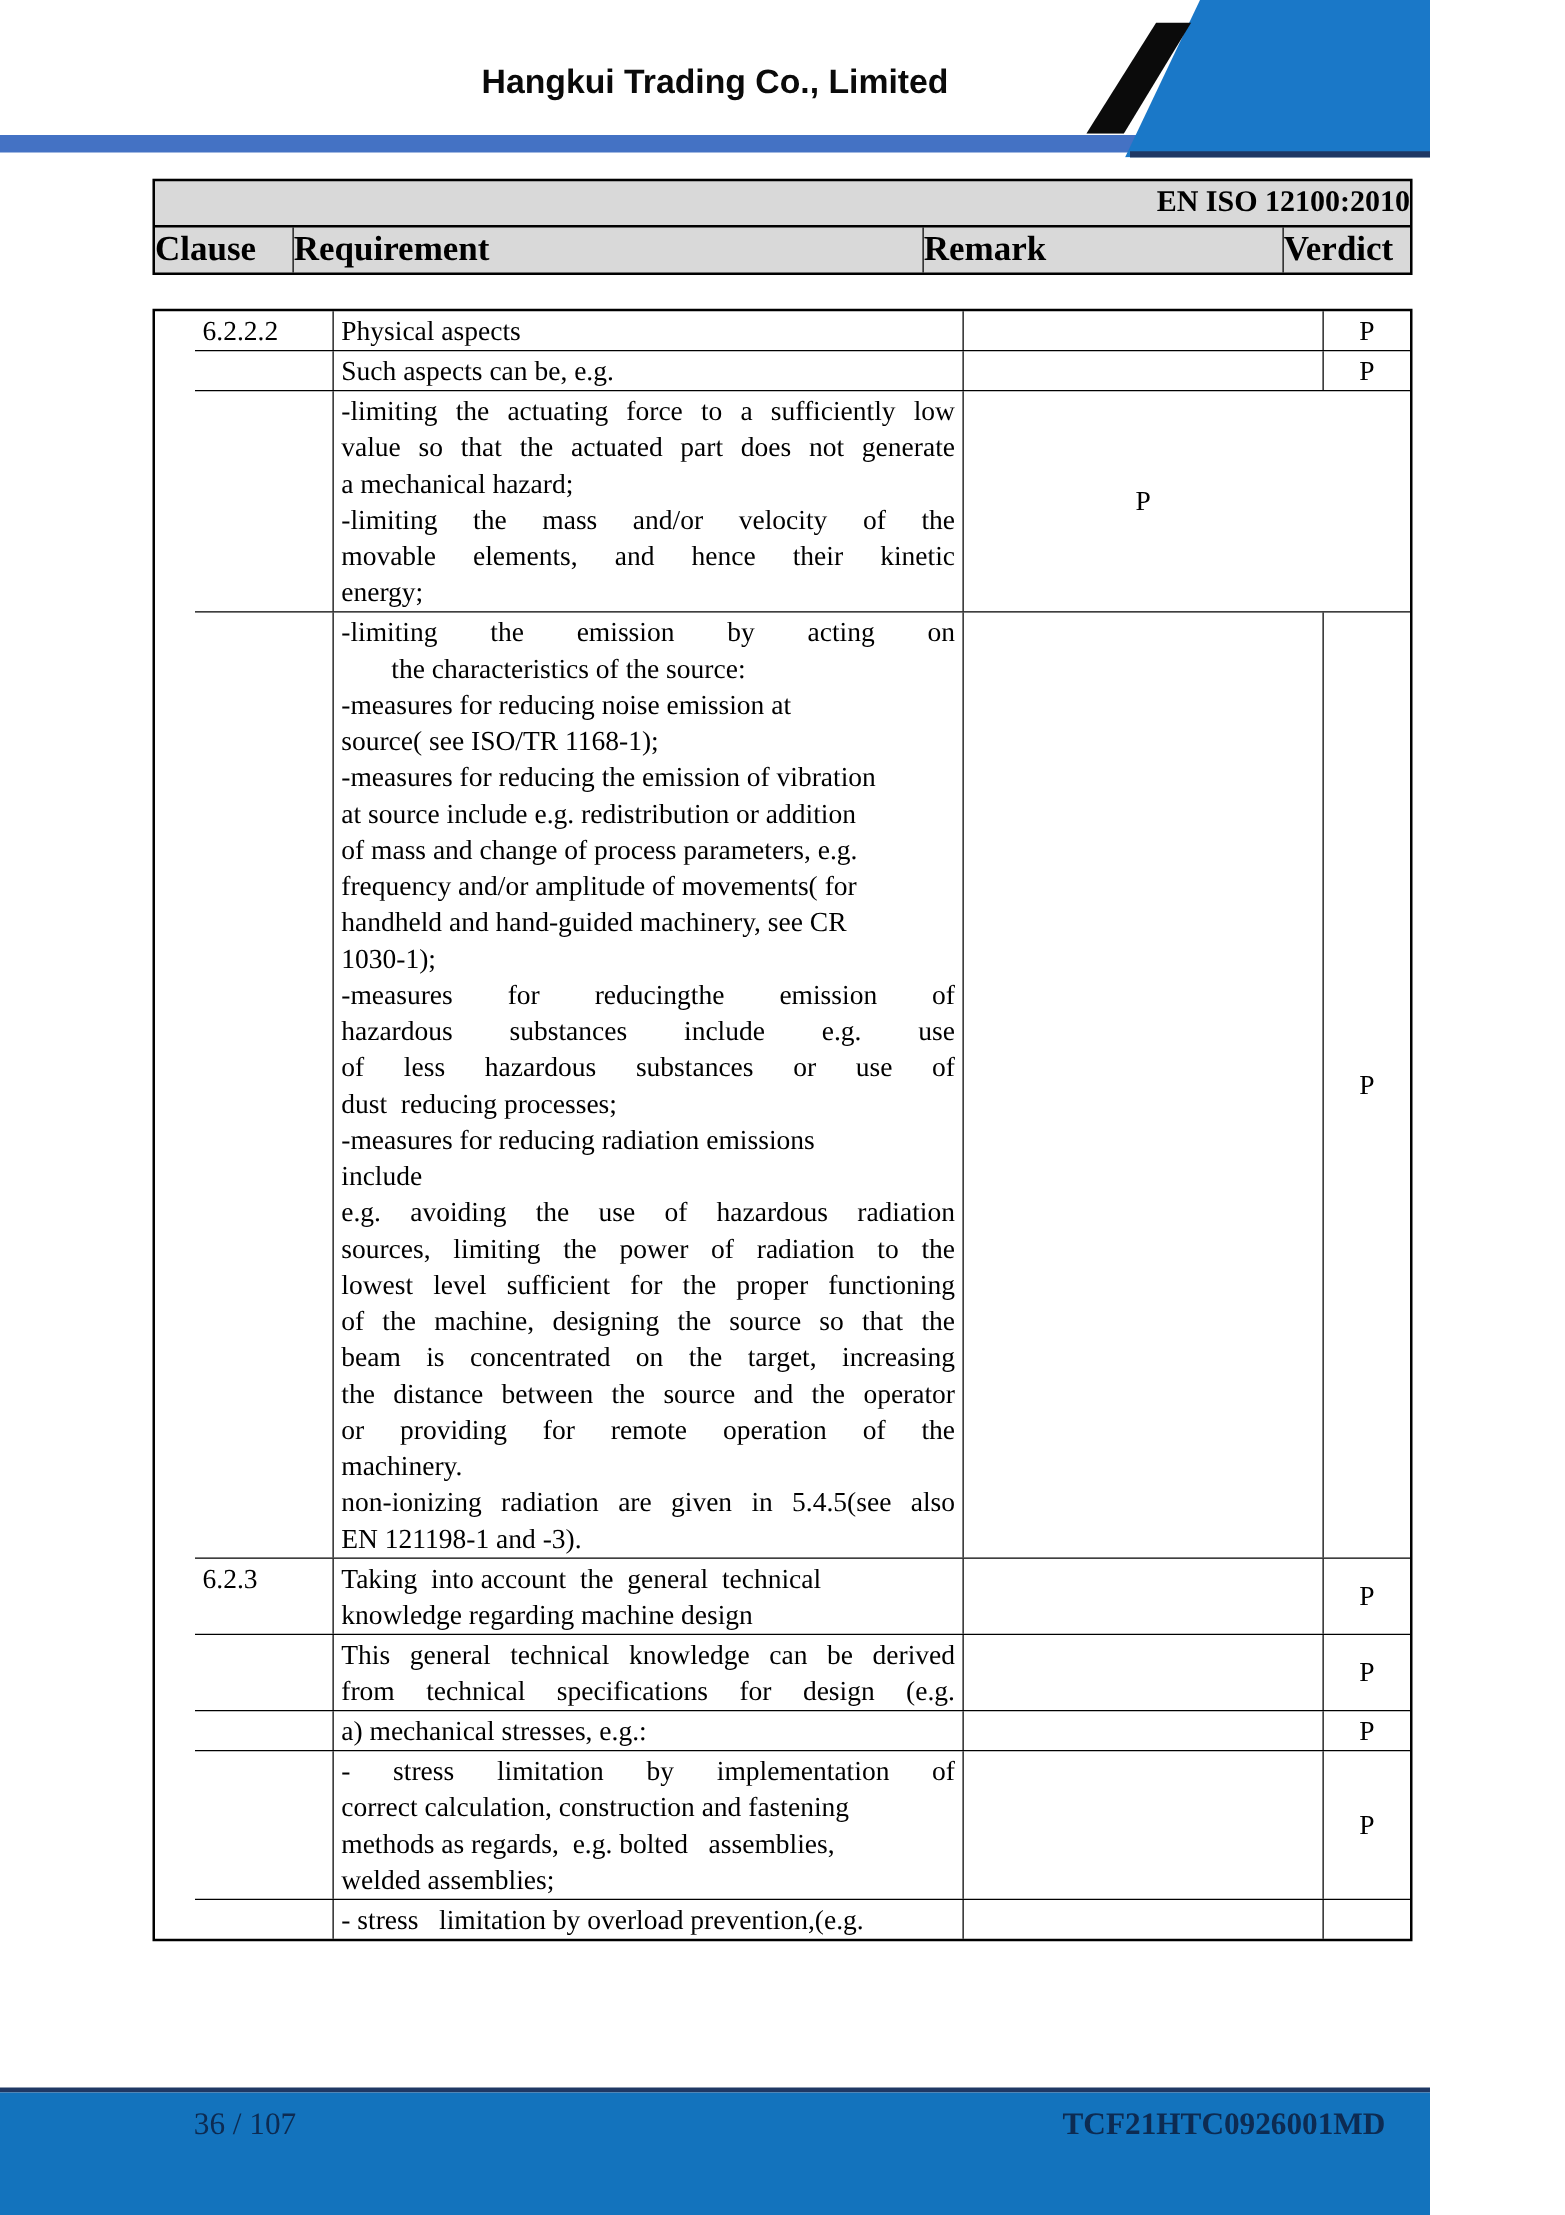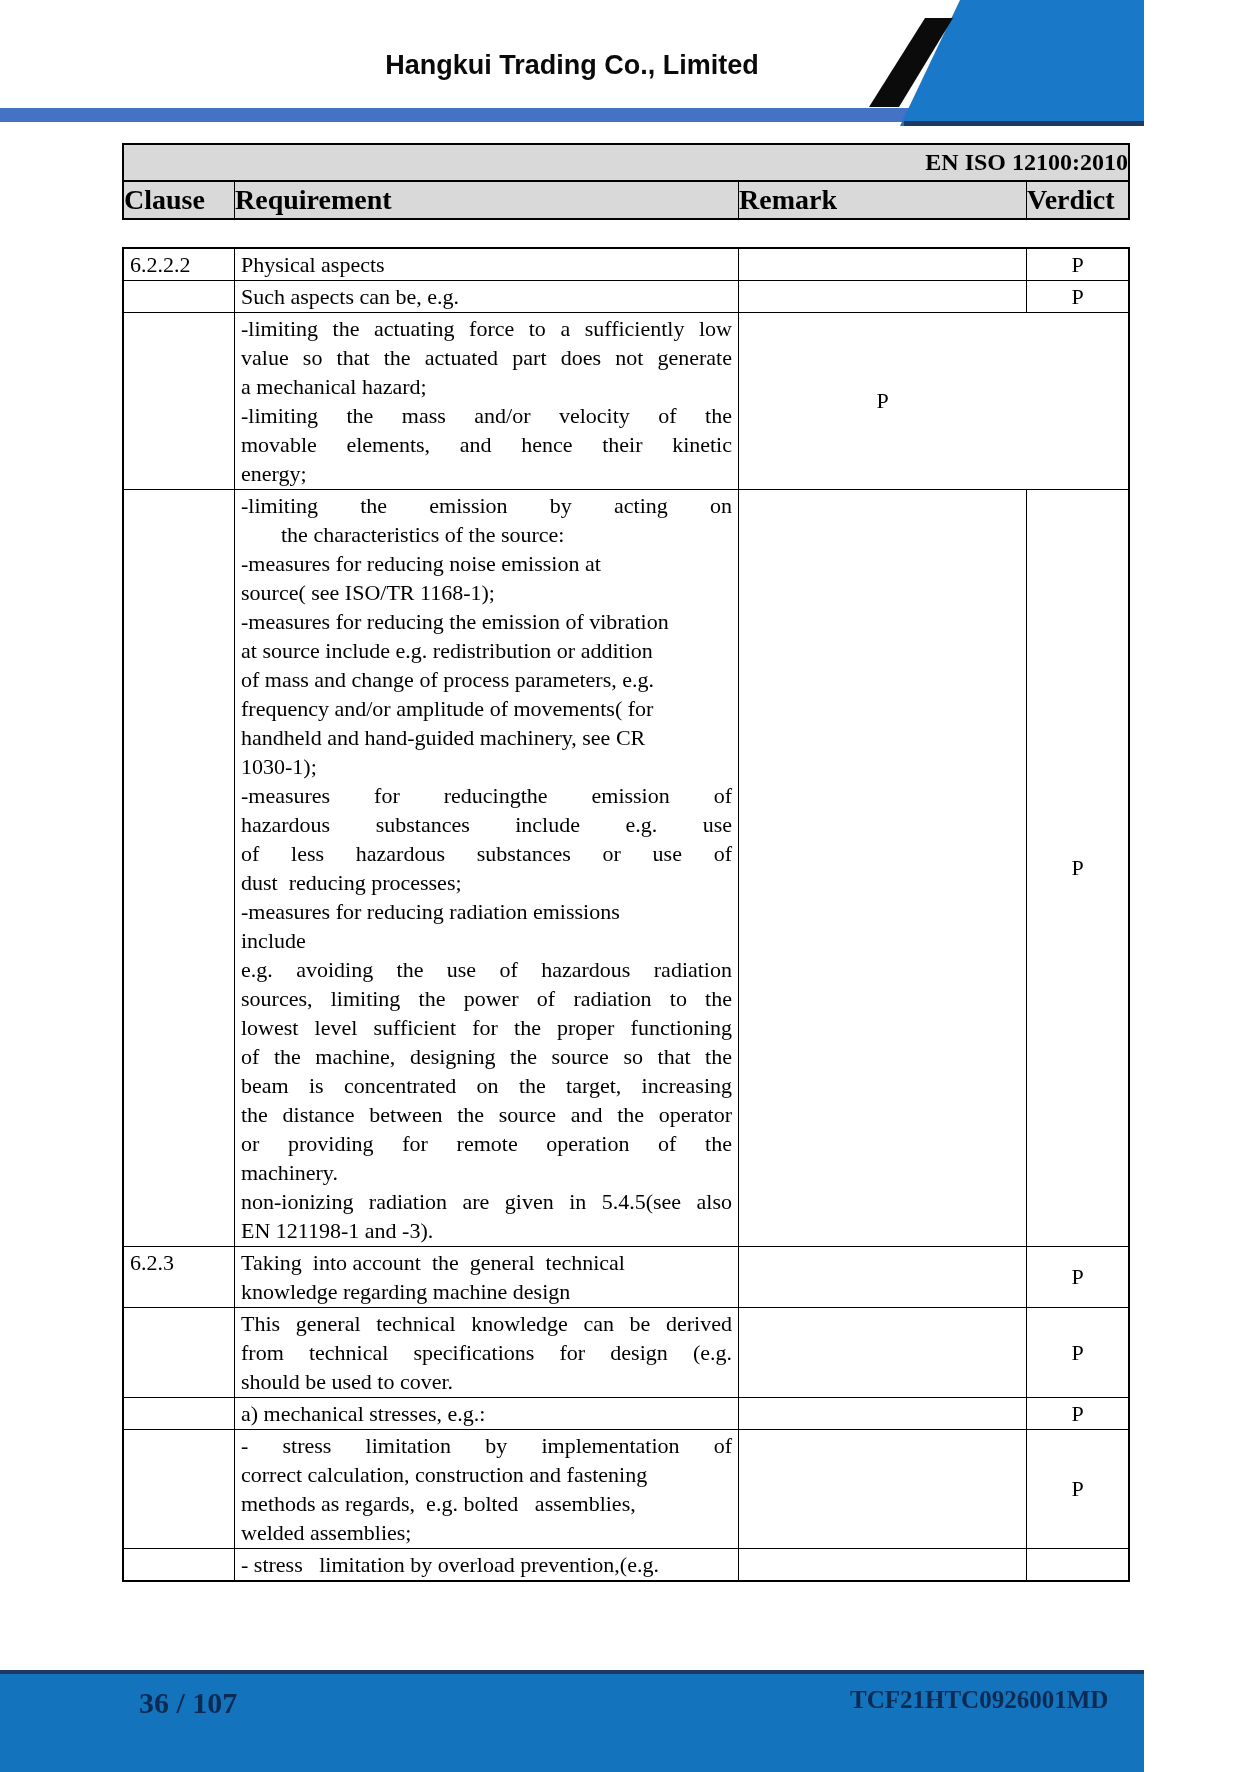--- a/index.html
+++ b/index.html
@@ -25,32 +25,32 @@
         border:2px solid var(--border);background:var(--table_header-bg,#d9d9d9);background:var(--table_header_bg);}
   .ht-title{height:35px;line-height:35px;text-align:right;font-weight:bold;font-size:24px;
         border-bottom:2px solid var(--border);}
   .ht-cols{display:grid;grid-template-columns:110px 504px 288px auto;}
   .ht-cols>div{height:36px;line-height:36px;text-align:left;font-weight:bold;font-size:28px;
         border-left:1px solid var(--border);}
   .ht-cols>div:first-child{border-left:none;}
   
   .main-table{position:absolute;left:122px;top:247px;width:1008px;box-sizing:border-box;
         border:2px solid var(--border);font-size:22px;}
-  .row{display:grid;grid-template-columns:110px 504px 288px auto;border-top:1px solid var(--border);}
+  .row{display:grid;grid-template-columns:110px 504px 288px auto;border-top:1px solid var(--border);margin-left:32px;}
   .row:first-child{border-top:none;}
   .cell{border-left:1px solid var(--border);padding:1px 6px;box-sizing:border-box;min-height:31px;}
   .cell:first-child{border-left:none;}
   .cell.verdict{display:flex;align-items:center;justify-content:center;padding:1px 2px;}
   .line{line-height:29px;white-space:pre-wrap;}
   .line.j{text-align:justify;text-align-last:justify;}
   .line.ind{padding-left:40px;}
   
   .footer-line{position:absolute;left:0;top:1670px;width:100%;height:4px;background:var(--footer_line);}
   .footer-band{position:absolute;left:0;top:1674px;width:100%;height:98px;background:var(--footer_band);}
-  .footer-page{position:absolute;left:139px;top:12px;font-weight:bold;font-size:30px;color:var(--footer_text);}
+  .footer-page{position:absolute;left:155px;top:12px;font-weight:normal;font-size:25px;color:var(--footer_text);}
   .footer-report{position:absolute;left:850px;top:12px;font-weight:bold;font-size:25px;color:var(--footer_text);}
 </style>
 </head>
 <body>
 
 <div class="page">
 
   <div class="company-title">Hangkui Trading Co., Limited</div>
 
   <div class="topbar"></div>
@@ -154,21 +154,20 @@
         <div class="cell"></div>
         <div class="cell verdict">
           <div>P</div>
         </div>
       </div>
       <div class="row">
         <div class="cell"></div>
         <div class="cell">
           <div class="line j">This general technical knowledge can be derived</div>
           <div class="line j">from technical specifications for design (e.g.</div>
-          <div class="line">should be used to cover.</div>
         </div>
         <div class="cell"></div>
         <div class="cell verdict">
           <div>P</div>
         </div>
       </div>
       <div class="row">
         <div class="cell"></div>
         <div class="cell">
           <div class="line">a) mechanical stresses, e.g.:</div>

